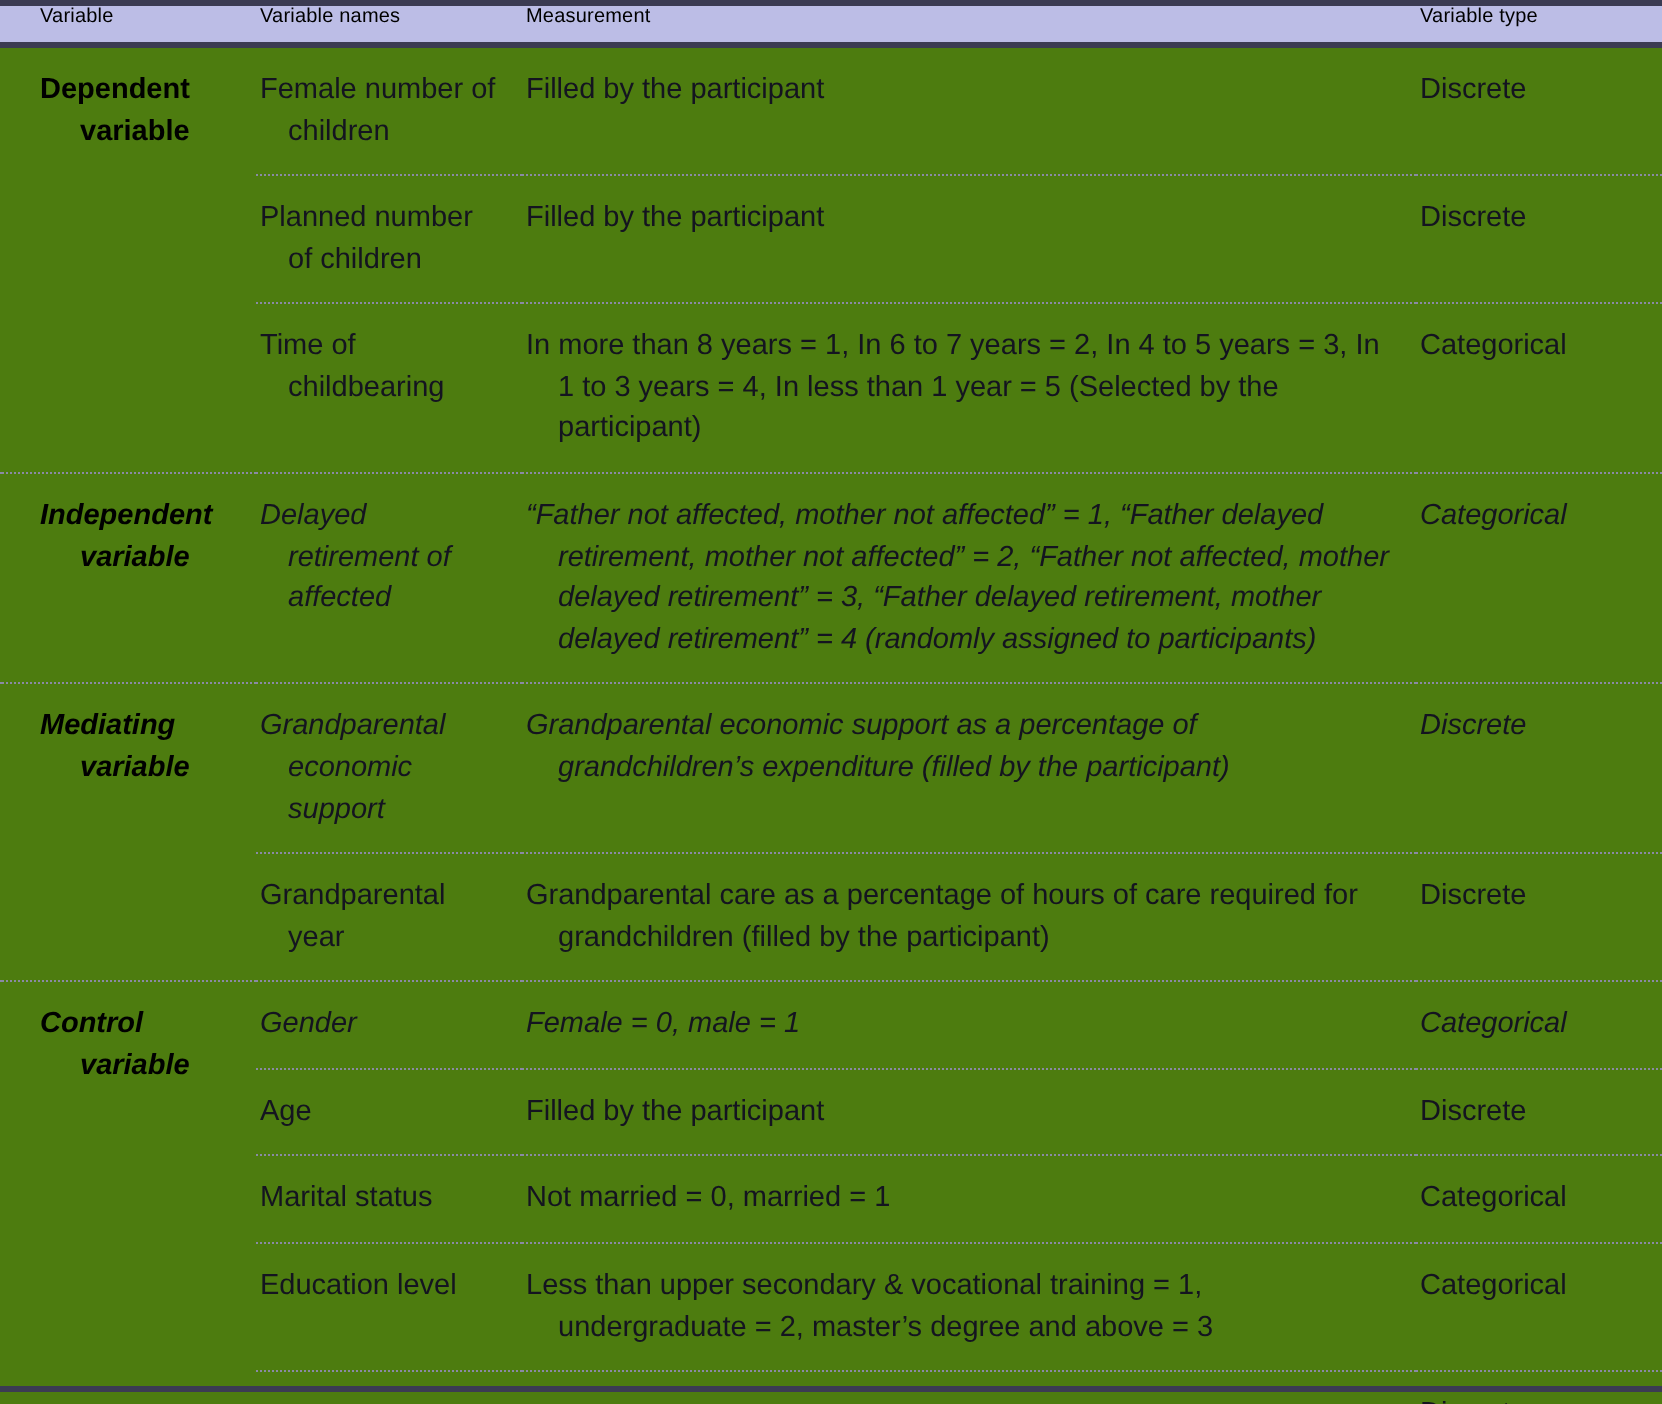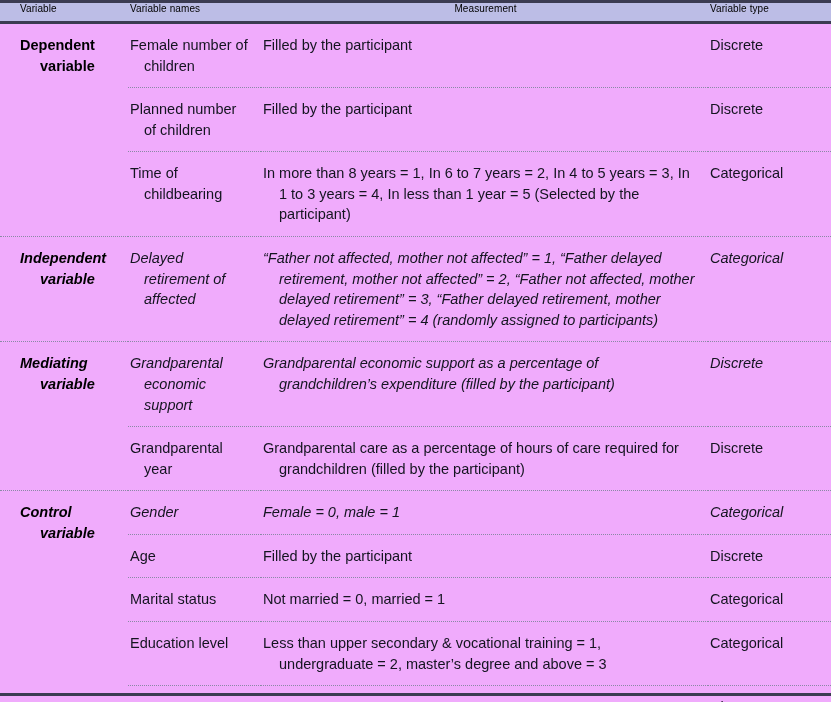--- a/index.html
+++ b/index.html
@@ -60,31 +60,31 @@
     font-weight: normal;
     font-size: 10px;
     color: #000000;
     text-align: left;
     padding: 0 0 7px 0;
     vertical-align: middle;
     letter-spacing: 0.1px;
   }
   .thead th.h-group { padding-left: 20px; }
   .thead th.h-name  { padding-left: 2px; }
-  .thead th.h-meas  { padding-left: 2px; text-align: center; }
+  .thead th.h-meas  { padding-left: 2px; }
   .thead th.h-type  { padding-left: 2px; margin-left: 37px; }
 
   .tbody td {
     font-size: 14.5px;
     color: #141420;
     vertical-align: top;
     padding-top: 11px;
     padding-bottom: 11px;
     line-height: 1.42;
-    background: #f0abfc;
+    background: #4d7c0f;
   }
 
   
   td.g-label {
     font-weight: bold;
     text-align: left;
     padding-left: 20px;
     padding-right: 8px;
     color: #000000;
   }

